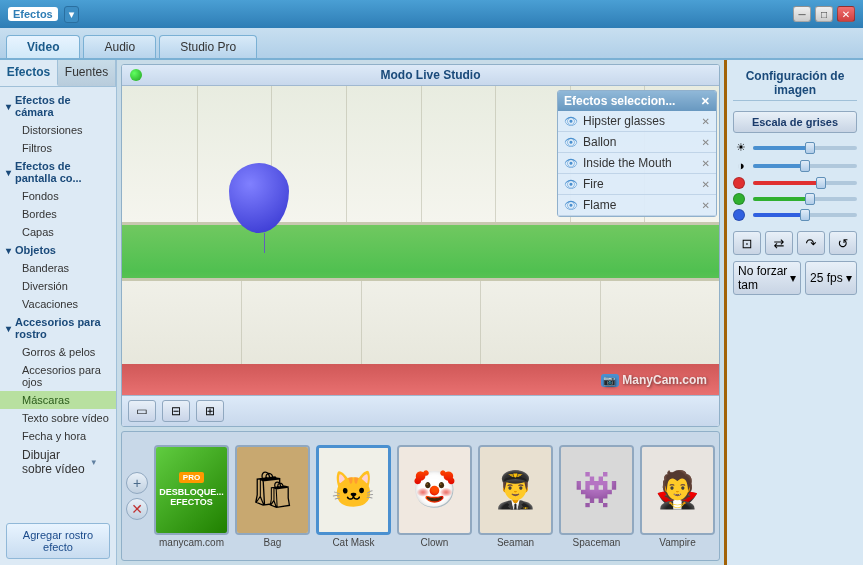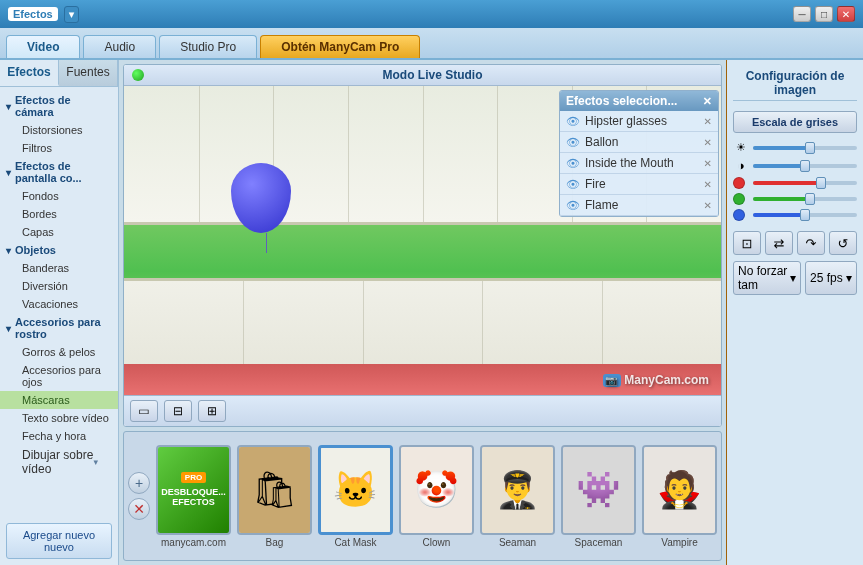--- a/index.html
+++ b/index.html
@@ -438,21 +438,21 @@
     .thumb-vampire {
       background: #e8e4e0;
       width: 100%; height: 100%;
       display: flex; align-items: center; justify-content: center;
     }
 
     
     .right-panel {
       width: 180px;
       background: #d8e8f4;
-      border-left: 1px solid #a16207;
+      border-left: 3px solid #a16207;
       display: flex;
       flex-direction: column;
       padding: 6px;
       gap: 6px;
     }
     .right-section-title {
       font-size: 12px;
       font-weight: bold;
       color: #1a4a7a;
       text-align: center;
@@ -568,21 +568,20 @@
     <div class="title-btn minimize">─</div>
     <div class="title-btn maximize">□</div>
     <div class="title-btn close">✕</div>
   </div>
 </div>
 
 <div class="main-tabs">
   <div class="main-tab active">Video</div>
   <div class="main-tab">Audio</div>
   <div class="main-tab">Studio Pro</div>
-  <div class="main-tab highlight">Obtén ManyCam Pro</div>
 </div>
 
 <div class="content-area">
 
   <div class="left-panel">
     <div class="left-tabs">
       <div class="left-tab active">Efectos</div>
       <div class="left-tab">Fuentes</div>
     </div>
     <div class="left-tree" style="position:relative;">
@@ -601,21 +600,21 @@
       <div class="tree-item">Gorros &amp; pelos</div>
       <div class="tree-item">Accesorios para ojos</div>
       <div class="tree-item selected">Máscaras</div>
       <div class="tree-item">Texto sobre vídeo</div>
       <div class="tree-item">Fecha y hora</div>
       <div class="tree-item" style="display:flex;align-items:center;justify-content:space-between;padding-right:20px;">
         <span>Dibujar sobre vídeo</span>
         <span style="font-size:9px;color:#6080a0;">▾</span>
       </div>
     </div>
-    <div class="add-effect-btn">Agregar nuevo nuevo</div>
+    <div class="add-effect-btn">Agregar rostro efecto</div>
   </div>
 
   <div class="center-area">
 
     <div class="video-panel">
       <div class="video-header">
         <div class="video-dot"></div>
         <div class="video-title">Modo Live Studio</div>
       </div>
       <div class="video-viewport">

